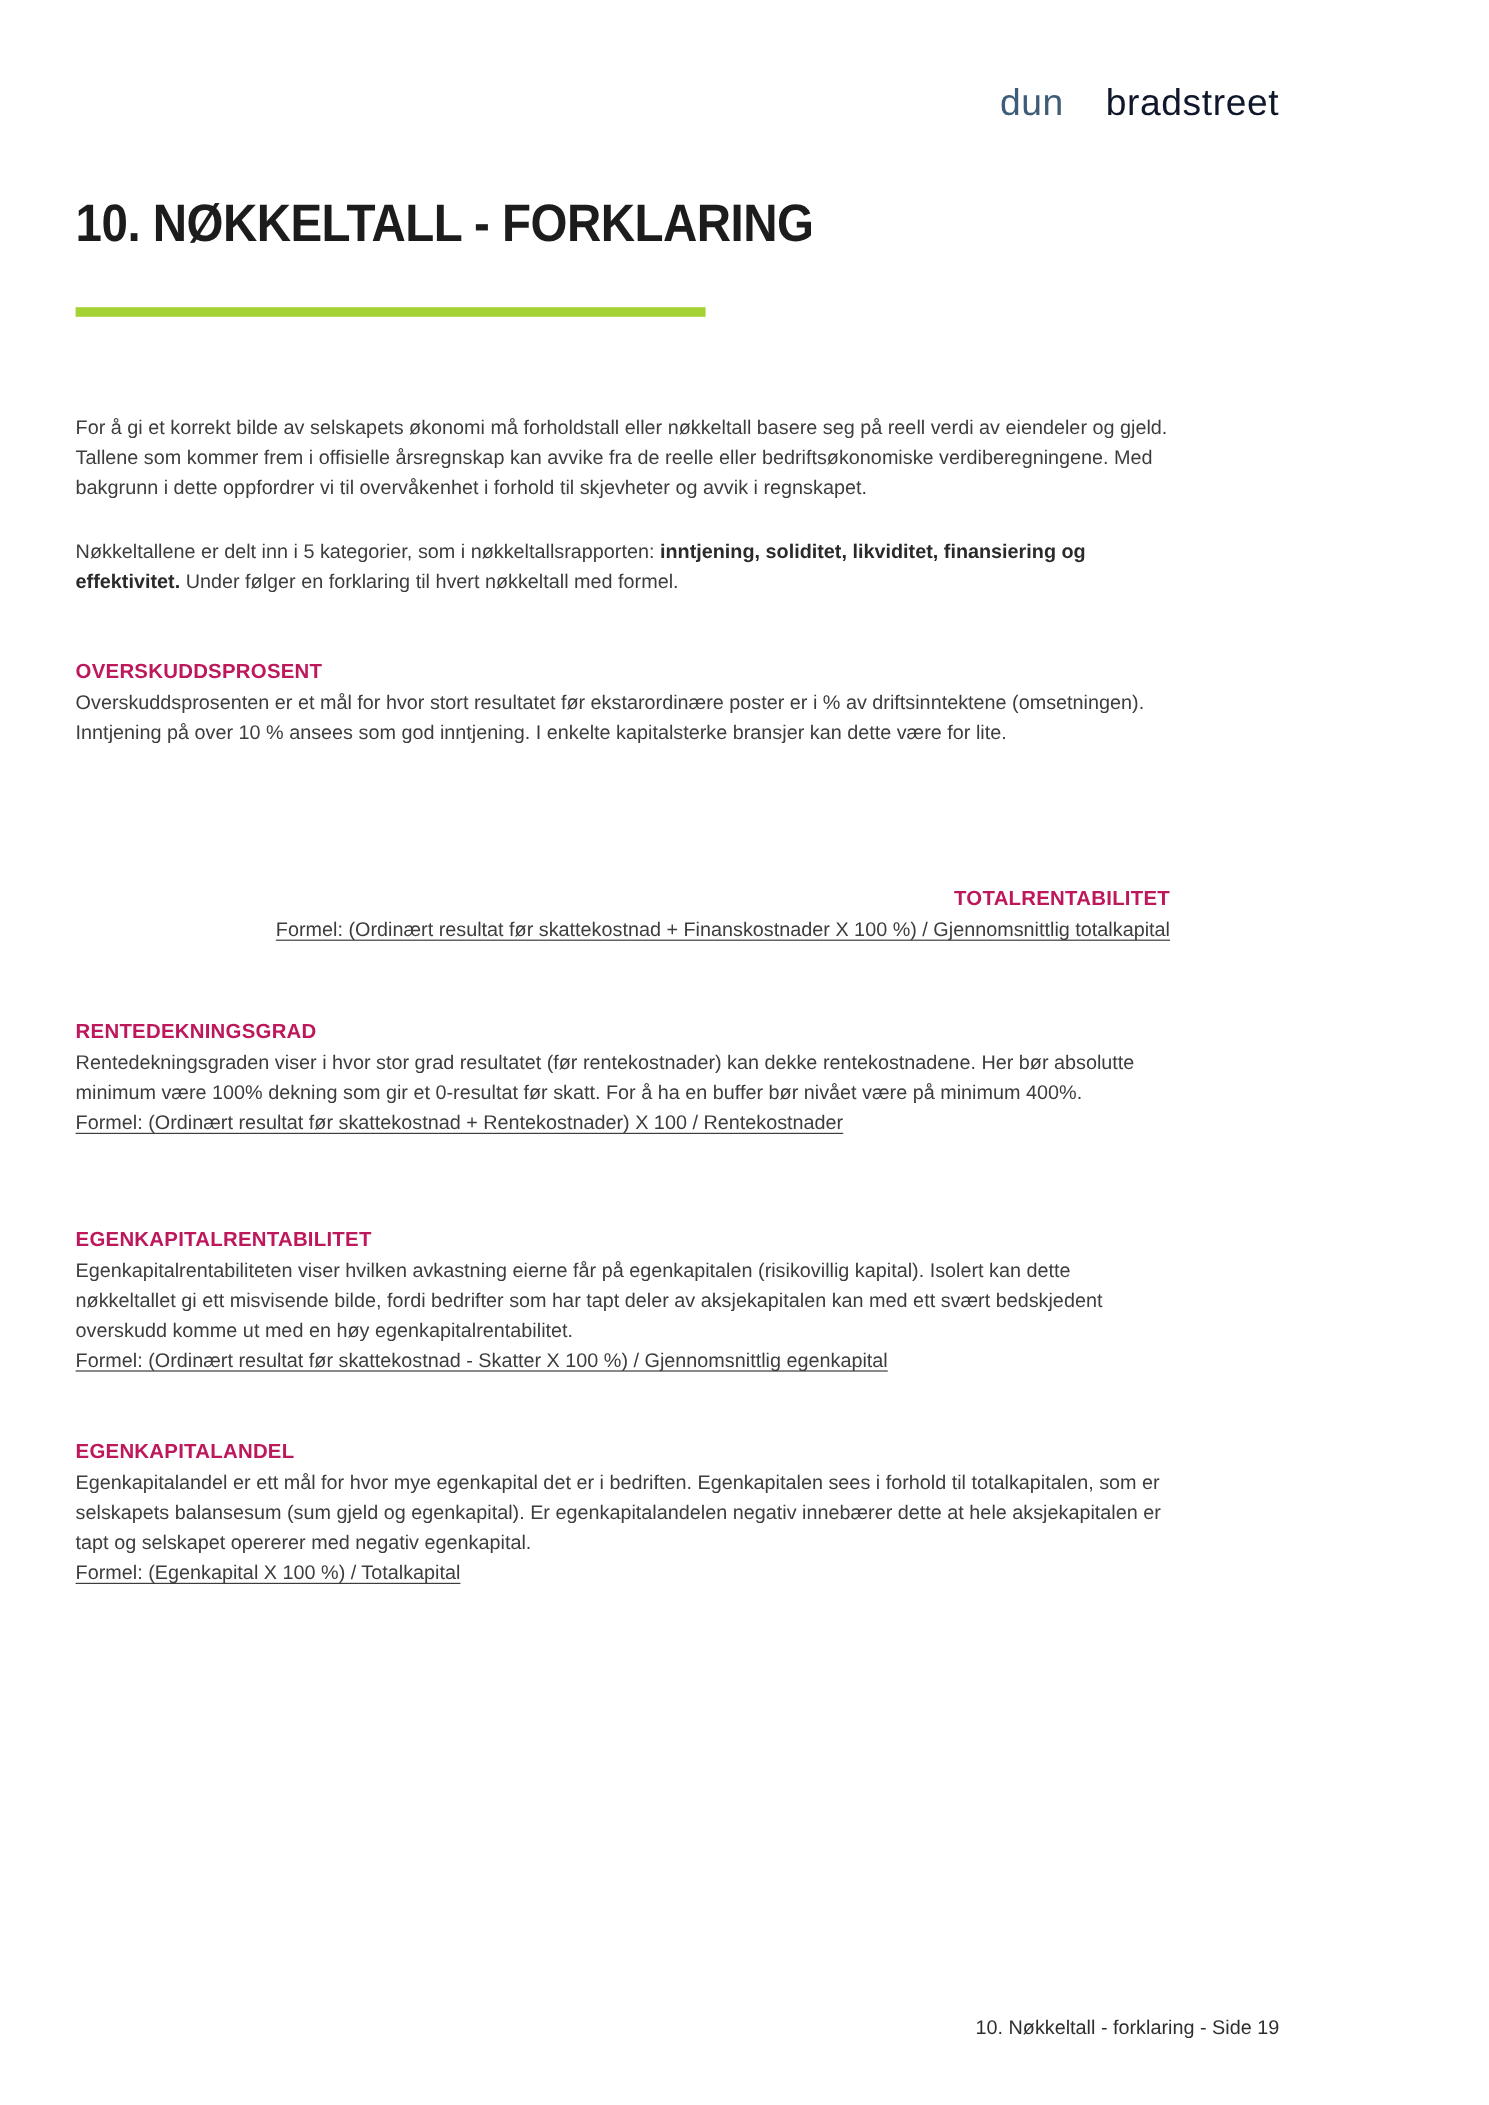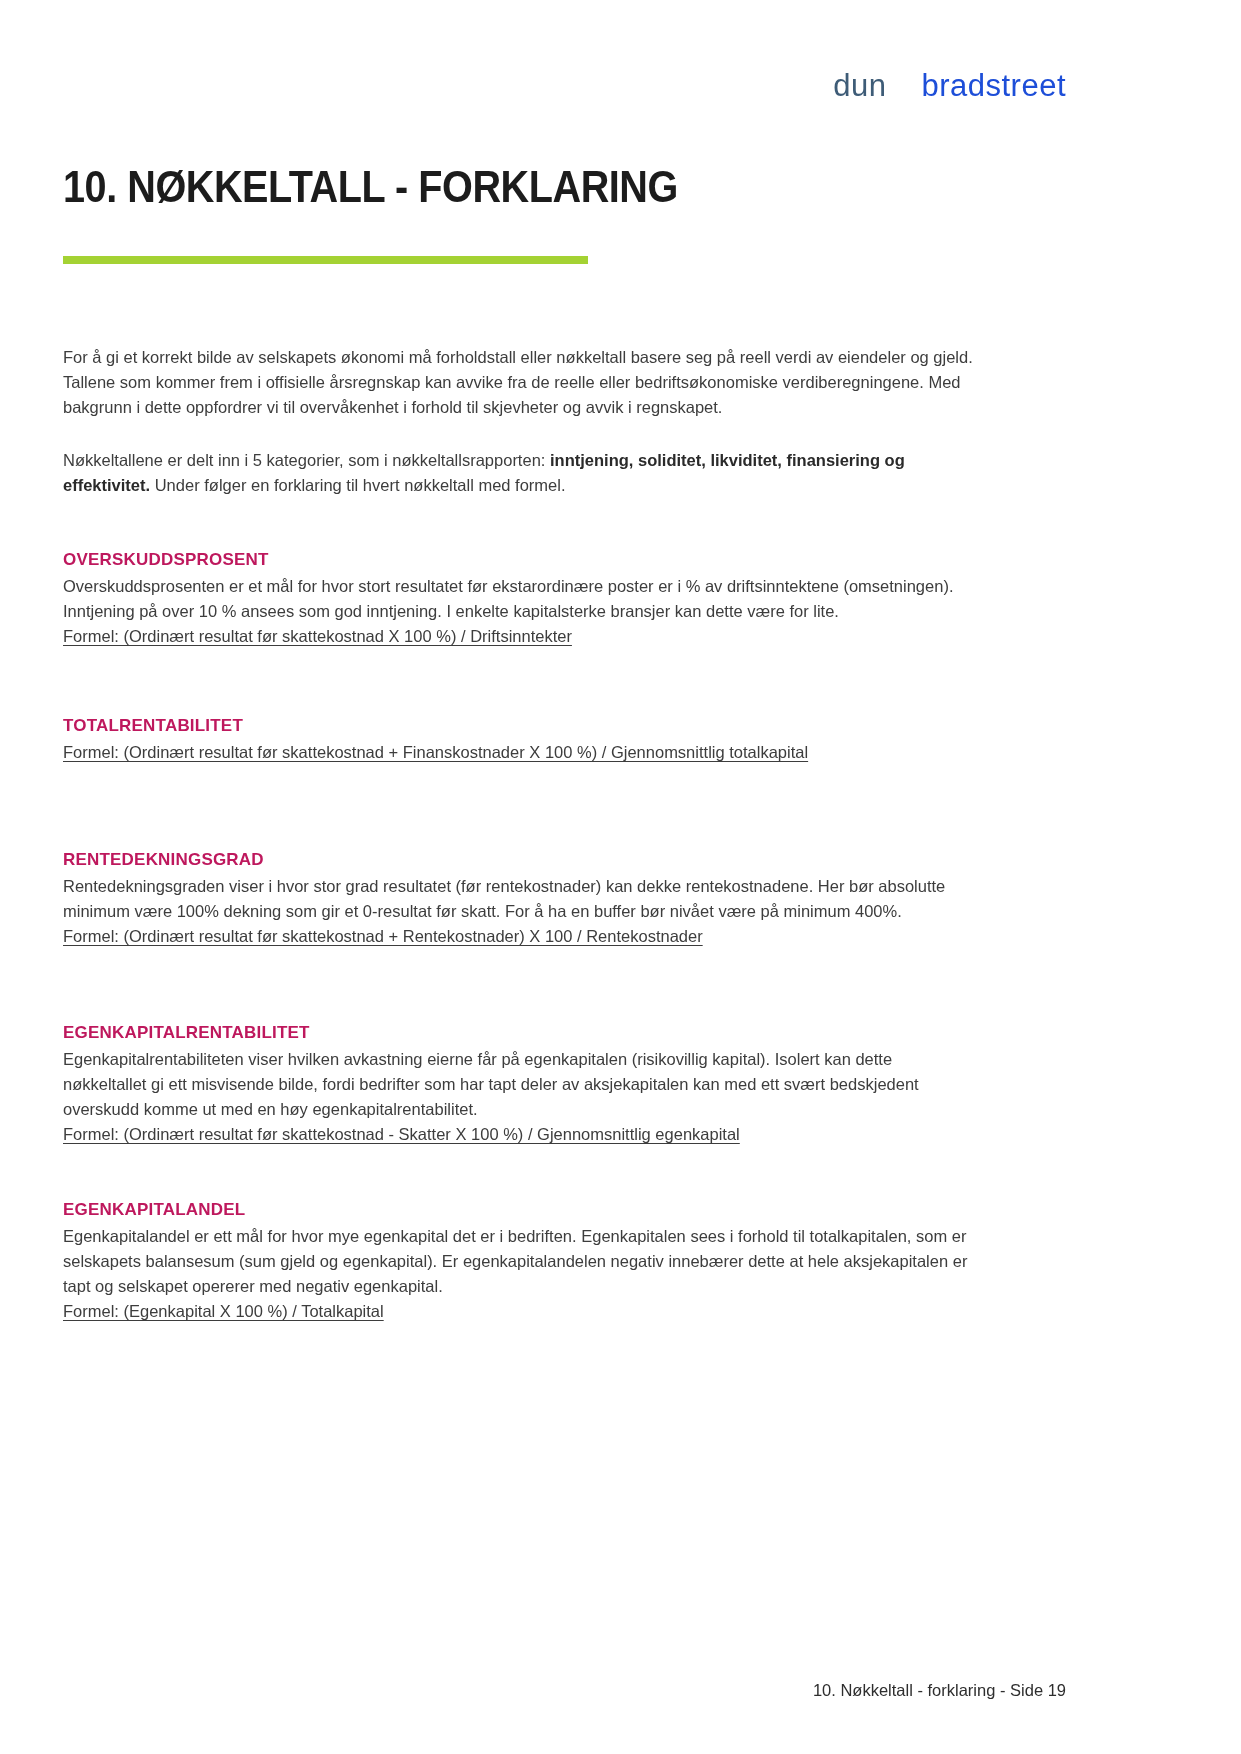--- a/index.html
+++ b/index.html
@@ -27,21 +27,21 @@
     font-size: 42px;
     font-weight: 700;
     line-height: 0;
     vertical-align: -6px;
     margin: 0 1px 0 3px;
     background: linear-gradient(135deg, #5FA0C4 46%, #2F4D68 54%);
     -webkit-background-clip: text;
     background-clip: text;
     color: transparent;
   }
-  .logo .bradstreet { color: #1d4ed8; }
+  .logo .bradstreet { color: #0f172a; }
 
   
   .title {
     position: absolute;
     top: 162px;
     left: 63px;
     margin: 0;
     font-size: 44px;
     font-weight: 700;
     color: #1C1C1C;
@@ -75,21 +75,21 @@
 
   .section h3 {
     margin: 0 0 4px 0;
     font-size: 17px;
     font-weight: 700;
     letter-spacing: 0.2px;
     color: #be185d;
     line-height: 21px;
   }
   .s1 { top: 549px; }
-  .s2 { top: 715px; }
+  .s2 { top: 738px; text-align: right; }
   .s3 { top: 849px; }
   .s4 { top: 1022px; }
   .s5 { top: 1199px; }
   .formula {
     text-decoration: underline;
     text-decoration-thickness: 1px;
     text-underline-offset: 3px;
   }
 
   
@@ -119,21 +119,20 @@
     <p>For å gi et korrekt bilde av selskapets økonomi må forholdstall eller nøkkeltall basere seg på reell verdi av eiendeler og gjeld. Tallene som kommer frem i offisielle årsregnskap kan avvike fra de reelle eller bedriftsøkonomiske verdiberegningene. Med bakgrunn i dette oppfordrer vi til overvåkenhet i forhold til skjevheter og avvik i regnskapet.</p>
   </div>
 
   <div class="textblock p2">
     <p><span>Nøkkeltallene er delt inn i 5 kategorier, som i nøkkeltallsrapporten: </span><b>inntjening, soliditet, likviditet, finansiering og effektivitet.</b><span> Under følger en forklaring til hvert nøkkeltall med formel.</span></p>
   </div>
 
   <div class="textblock section s1">
     <h3>OVERSKUDDSPROSENT</h3>
     <p>Overskuddsprosenten er et mål for hvor stort resultatet før ekstarordinære poster er i % av driftsinntektene (omsetningen). Inntjening på over 10 % ansees som god inntjening. I enkelte kapitalsterke bransjer kan dette være for lite.</p>
-    <p class="formula">Formel: (Ordinært resultat før skattekostnad X 100 %) / Driftsinntekter</p>
   </div>
 
   <div class="textblock section s2">
     <h3>TOTALRENTABILITET</h3>
     <p class="formula">Formel: (Ordinært resultat før skattekostnad + Finanskostnader X 100 %) / Gjennomsnittlig totalkapital</p>
   </div>
 
   <div class="textblock section s3">
     <h3>RENTEDEKNINGSGRAD</h3>
     <p>Rentedekningsgraden viser i hvor stor grad resultatet (før rentekostnader) kan dekke rentekostnadene. Her bør absolutte minimum være 100% dekning som gir et 0-resultat før skatt. For å ha en buffer bør nivået være på minimum 400%.</p>

